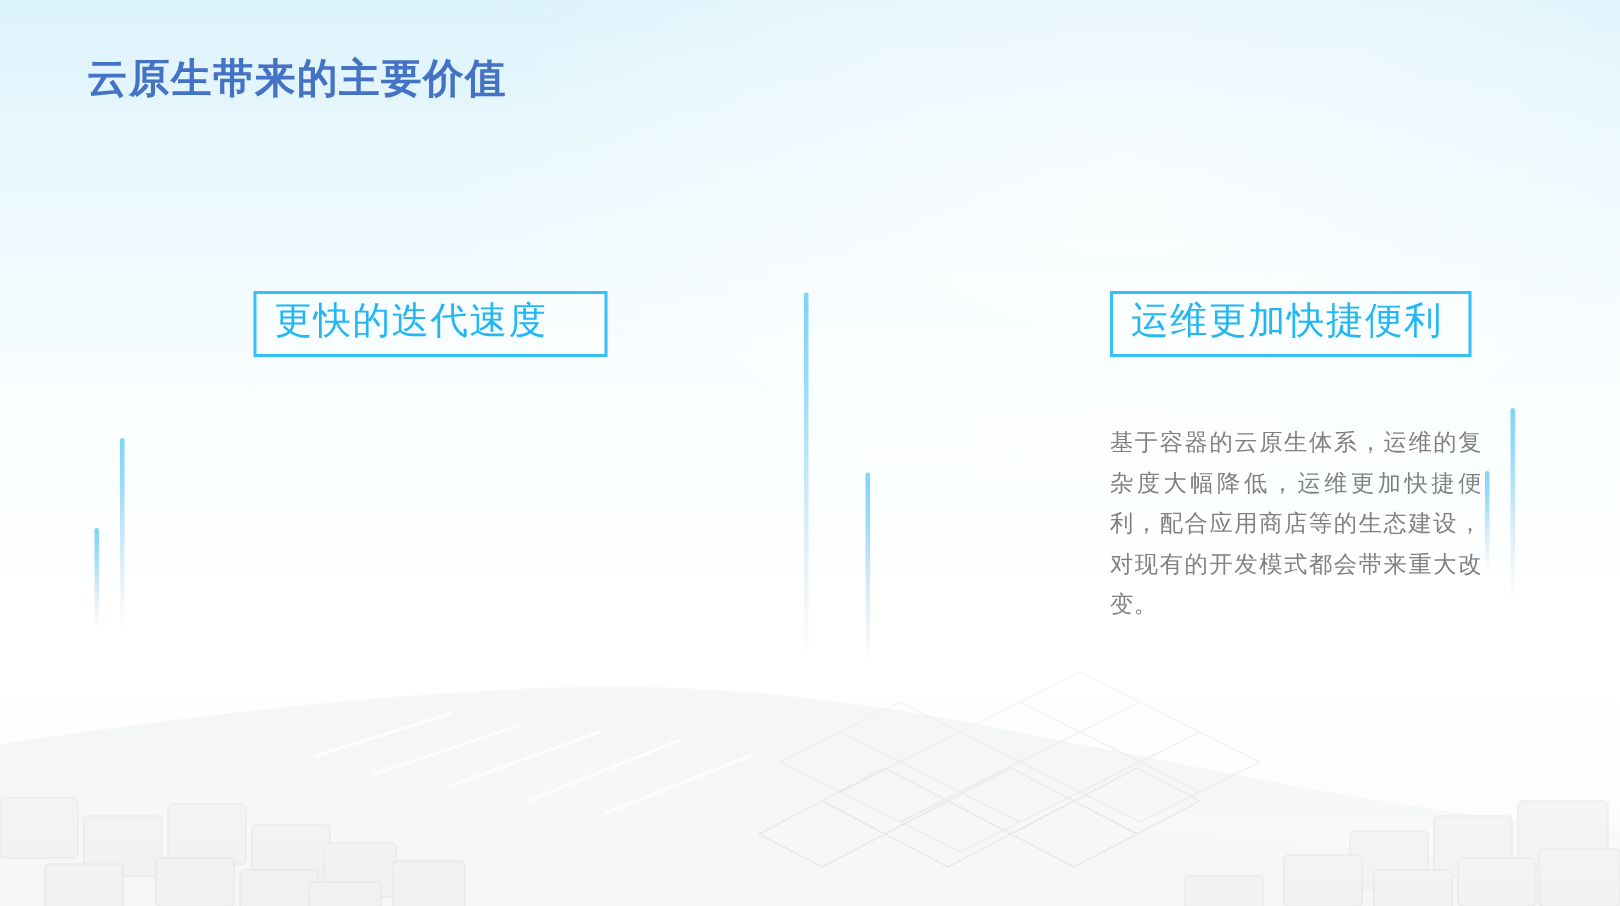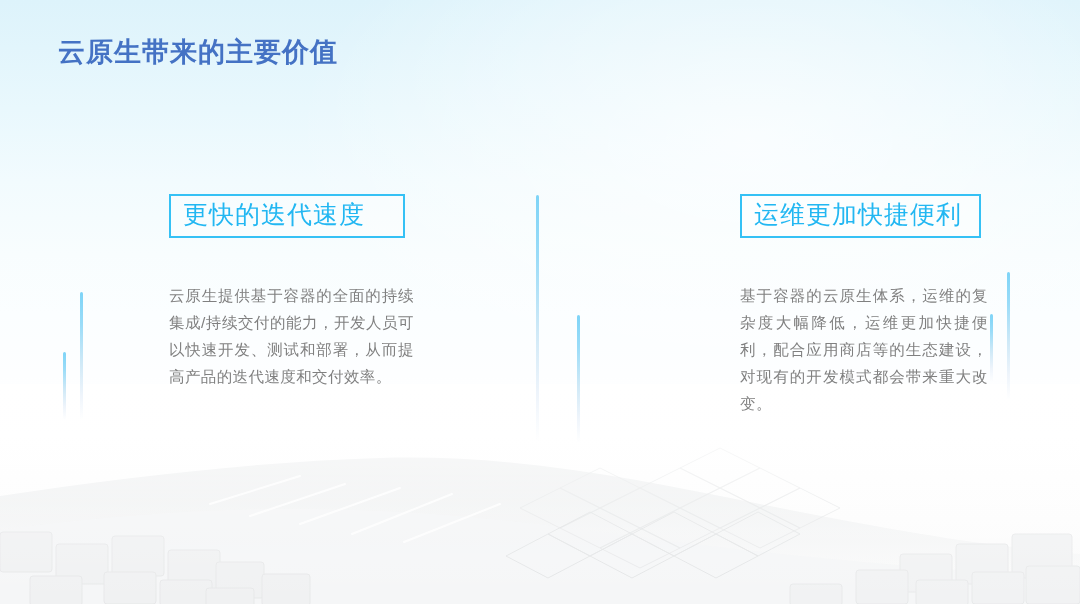--- a/index.html
+++ b/index.html
@@ -213,21 +213,20 @@
   <div class="vline cyan" style="left:80px;  top:292px; height:128px;"></div>
   <div class="vline cyan" style="left:536px; top:195px; height:247px;"></div>
   <div class="vline cyan" style="left:577px; top:315px; height:128px;"></div>
   <div class="vline cyan" style="left:990px; top:314px; height:68px;"></div>
   <div class="vline cyan" style="left:1007px;top:272px; height:128px;"></div>
 
   <div class="col col-left">
     <div class="head-box">
       <div class="head-text">更快的迭代速度</div>
     </div>
-    <div class="body-text">云原生提供基于容器的全面的持续集成/持续交付的能力，开发人员可以快速开发、测试和部署，从而提高产品的迭代速度和交付效率。</div>
   </div>
 
   <div class="col col-right">
     <div class="head-box">
       <div class="head-text">运维更加快捷便利</div>
     </div>
     <div class="body-text">基于容器的云原生体系，运维的复杂度大幅降低，运维更加快捷便利，配合应用商店等的生态建设，对现有的开发模式都会带来重大改变。</div>
   </div>
 
 </div>

